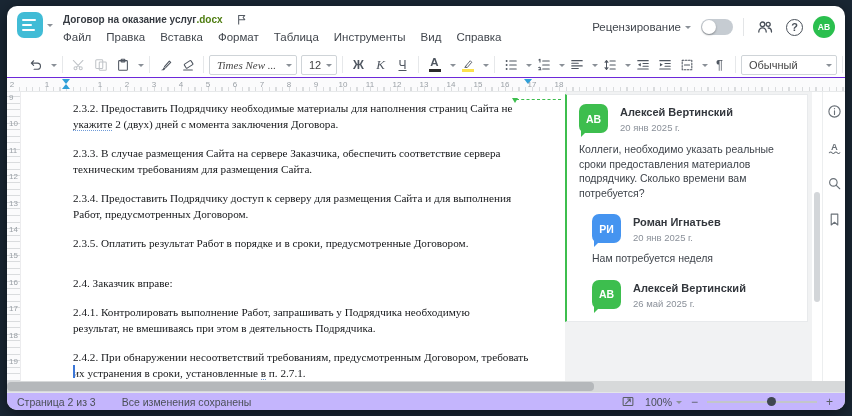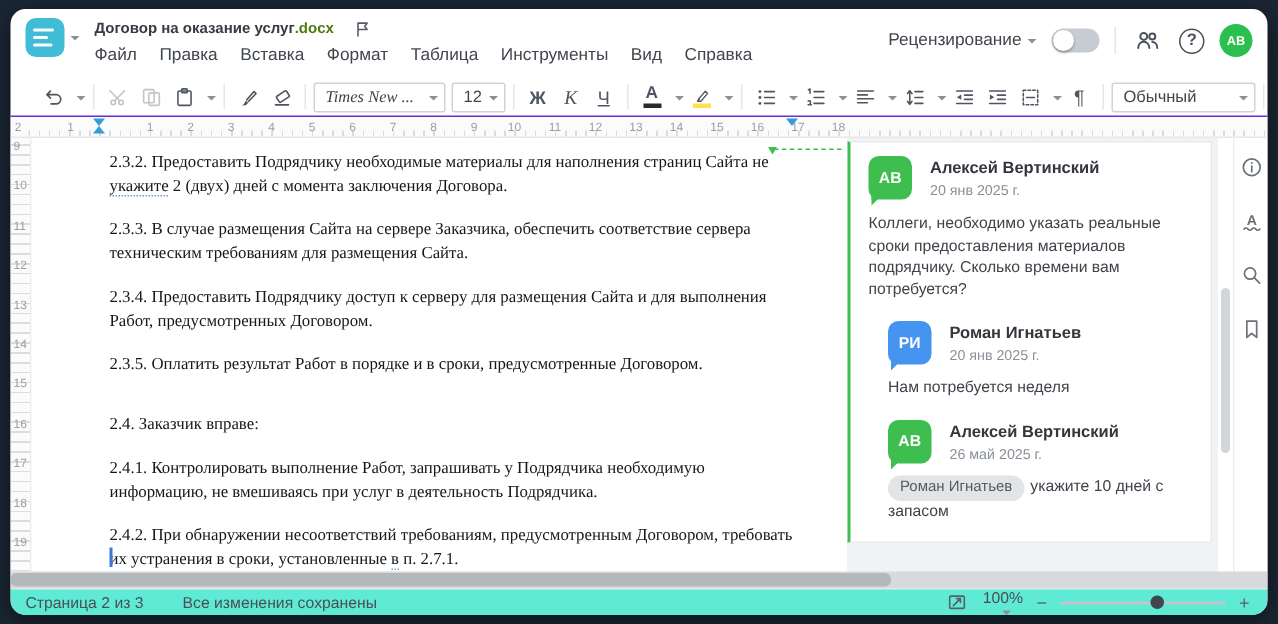--- a/index.html
+++ b/index.html
@@ -99,25 +99,25 @@
 
   .vscroll { position:absolute; left:805px; top:0; bottom:11px; width:10px; background:#fff; }
   .vscroll .thumb { position:absolute; left:2px; top:100px; width:6px; height:110px; border-radius:3px; background:#d3d6d9; }
   .right-rail { position:absolute; left:815px; top:0; bottom:11px; right:0; background:#fff; border-left:1px solid #eceeef;
                 display:flex; flex-direction:column; align-items:center; padding-top:8px; gap:14px; }
   .right-rail .icon-btn svg { stroke:#6a7178; fill:none; stroke-width:1.2; stroke-linecap:round; stroke-linejoin:round; }
   .hscroll { position:absolute; left:0; right:0; bottom:0; height:11px; background:#d7d9da; }
   .hscroll .thumb { position:absolute; left:0; top:1px; bottom:1px; width:70%; border-radius:4px; background:#b5b8bb; }
 
   
-  .statusbar { height:18px; background:#5eead4; border-top:1px solid #e4e6e8; display:flex; align-items:center;
+  .statusbar { height:18px; background:#c4b5fd; border-top:1px solid #e4e6e8; display:flex; align-items:center;
                font-size:10.5px; color:#4a4f56; padding:0 12px 0 10px; }
   .statusbar .lbl { margin-right:26px; }
   .sb-right { margin-left:auto; display:flex; align-items:center; gap:9px; }
-  .zoomval { display:flex; align-items:center; cursor:pointer;flex-direction:column; }
+  .zoomval { display:flex; align-items:center; cursor:pointer; }
   .slider { width:110px; height:2px; background:#c3c6c9; position:relative; cursor:pointer; }
   .slider .dot { position:absolute; top:-3.5px; left:55%; width:9px; height:9px; border-radius:50%; background:#3f4650; }
   .pm { font-size:12px; color:#5a5f66; cursor:pointer; line-height:10px; }
 </style>
 </head>
 <body>
 
 <div class="stage">
 <div class="window">
 
@@ -349,21 +349,21 @@
           <span style="top: 291.4px; font-family: Liberation Serif, serif;">20</span>
         </div>
 
     <div class="page">
       <div class="doc-text">
             <p class="para"><span>2.3.2. Предоставить Подрядчику необходимые материалы для наполнения страниц Сайта не</span><br><span class="commented">укажите</span><span> 2 (двух) дней с момента заключения Договора.</span></p>
             <p class="para"><span>2.3.3. В случае размещения Сайта на сервере Заказчика, обеспечить соответствие сервера</span><br><span>техническим требованиям для размещения Сайта.</span></p>
             <p class="para"><span>2.3.4. Предоставить Подрядчику доступ к серверу для размещения Сайта и для выполнения</span><br><span>Работ, предусмотренных Договором.</span></p>
             <p class="para"><span>2.3.5. Оплатить результат Работ в порядке и в сроки, предусмотренные Договором.</span></p>
             <p class="para gap"><span>2.4. Заказчик вправе:</span></p>
-            <p class="para"><span>2.4.1. Контролировать выполнение Работ, запрашивать у Подрядчика необходимую</span><br><span>информацию, не вмешиваясь при услуг в деятельность Подрядчика.</span></p>
+            <p class="para"><span>2.4.1. Контролировать выполнение Работ, запрашивать у Подрядчика необходимую</span><br><span>результат, не вмешиваясь при этом в деятельность Подрядчика.</span></p>
             <p class="para"><span>2.4.2. При обнаружении несоответствий требованиям, предусмотренным Договором, требовать</span><br><span>их устранения в сроки, установленные </span><span class="commented">в</span><span> п. 2.7.1.</span></p>
           </div>
       <span class="caret-cursor" style="top:273px"></span>
     </div>
 
     <span class="anchor-tri"></span>
     <span class="anchor-line"></span>
 
     <div class="comments-panel">
       <div class="thread">
@@ -388,21 +388,20 @@
               <div class="c-body">Нам потребуется неделя</div>
             </div>
             <div class="comment reply">
               <div class="c-head">
                 <span class="c-avatar" style="background: rgb(61, 190, 78); border-color: rgb(61, 190, 78);">АВ</span>
                 <div>
                   <div class="c-name">Алексей Вертинский</div>
                   <div class="c-date">26 май 2025 г.</div>
                 </div>
               </div>
-              <div class="c-body"><span class="mention">Роман Игнатьев</span>укажите 10 дней с запасом</div>
             </div>
           </div>
     </div>
 
     <div class="vscroll">
           <span class="thumb"></span>
         </div>
 
     <div class="right-rail">
       <span class="icon-btn">

